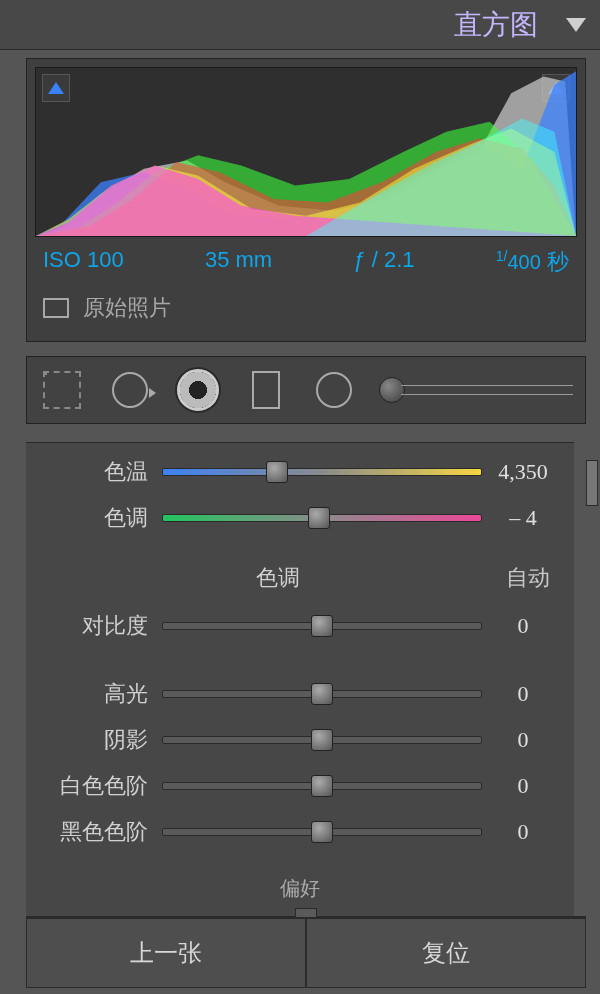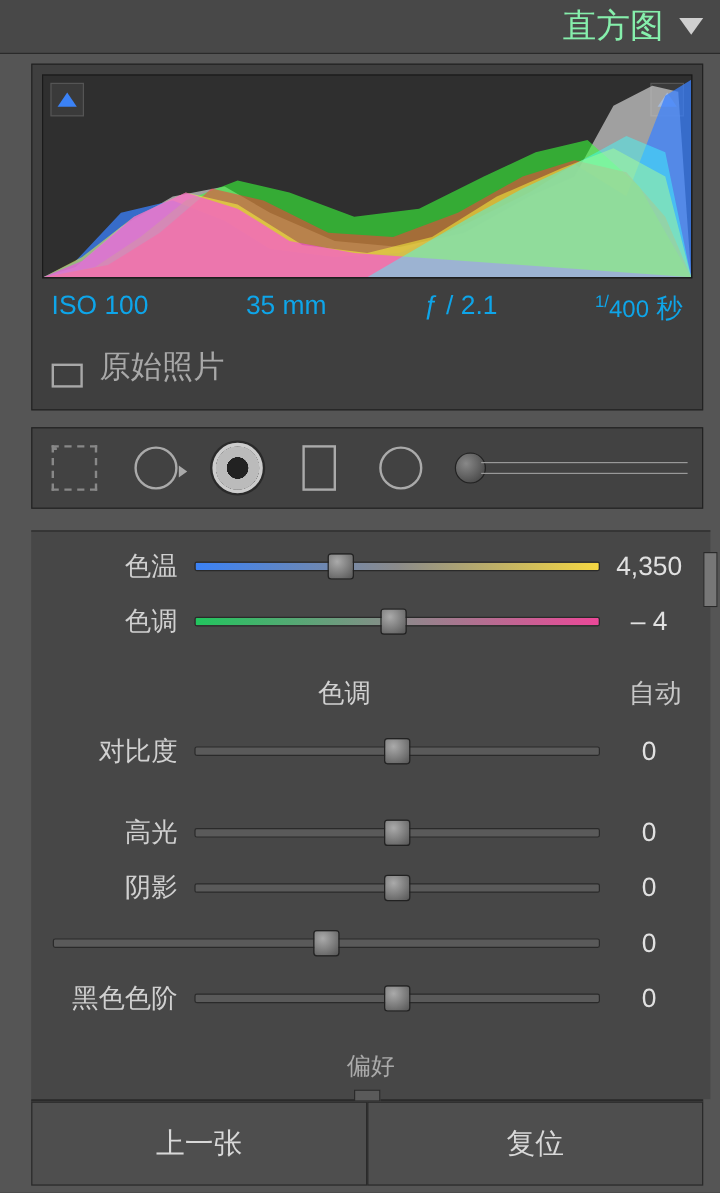--- a/index.html
+++ b/index.html
@@ -30,23 +30,23 @@
 .panel-header {
   background: #484848;
   height: 52px;
   display: flex;
   justify-content: flex-end;
   align-items: center;
   padding: 0 14px;
   border-bottom: 1px solid #2a2a2a;
 }
 .panel-header-title {
-  color: #86efac;
+  color: #c4b5fd;
   font-size: 28px;
-  margin-right: 13px;
+  margin-right: 28px;
 }
 .triangle-down {
   width: 0; height: 0;
   border-left: 10px solid transparent;
   border-right: 10px solid transparent;
   border-top: 14px solid #cfcfcf;
 }
 .histogram-panel {
   background: #3f3f3f;
   border: 1px solid #222;
@@ -83,24 +83,24 @@
   display: flex;
   justify-content: space-between;
   color: #0ea5e9;
   font-size: 22px;
   padding: 10px 8px 4px 8px;
 }
 .meta-row .shutter sup { font-size: 14px; }
 .meta-row .shutter .den { font-size: 20px; }
 .original-row {
   display: flex;
-  align-items: flex-end;
+  align-items: center;
   padding: 12px 8px 10px 8px;
   color: #a8a8a8;
-  font-size: 26px;
+  font-size: 22px;
 }
 .original-box {
   width: 26px; height: 20px;
   border: 2px solid #a8a8a8;
   margin-right: 14px;
 }
 .toolstrip {
   margin: 14px 14px 0 26px;
   background: #424242;
   border: 1px solid #222;
@@ -161,28 +161,29 @@
   border: 1px solid #222;
 }
 .tool-linear .track {
   flex: 1;
   height: 10px;
   border-top: 1px solid #999;
   border-bottom: 1px solid #999;
   margin-left: -4px;
 }
 .basic-panel {
-  margin: 18px 8px 0 26px;
+  margin: 18px 26px 0 26px;
   padding: 10px 0;
   flex: 1;
   display: flex;
   flex-direction: column;
   gap: 8px;
   background: #474747;
   border-top: 1px solid #2a2a2a;
+  font-family: Liberation Serif, serif;
 }
 .slider-row {
   display: flex;
   align-items: center;
   height: 38px;
   padding: 0 14px;
 }
 .slider-label {
   width: 118px;
   text-align: right;
@@ -381,20 +382,21 @@
 
     <div class="slider-row">
       <div class="slider-label">阴影</div>
       <div class="slider-track">
           <div class="slider-thumb" style="left:50%"></div>
         </div>
       <div class="slider-value">0</div>
     </div>
 
     <div class="slider-row">
+      <div class="slider-label">白色色阶</div>
       <div class="slider-track">
           <div class="slider-thumb" style="left:50%"></div>
         </div>
       <div class="slider-value">0</div>
     </div>
 
     <div class="slider-row">
       <div class="slider-label">黑色色阶</div>
       <div class="slider-track">
           <div class="slider-thumb" style="left:50%"></div>

